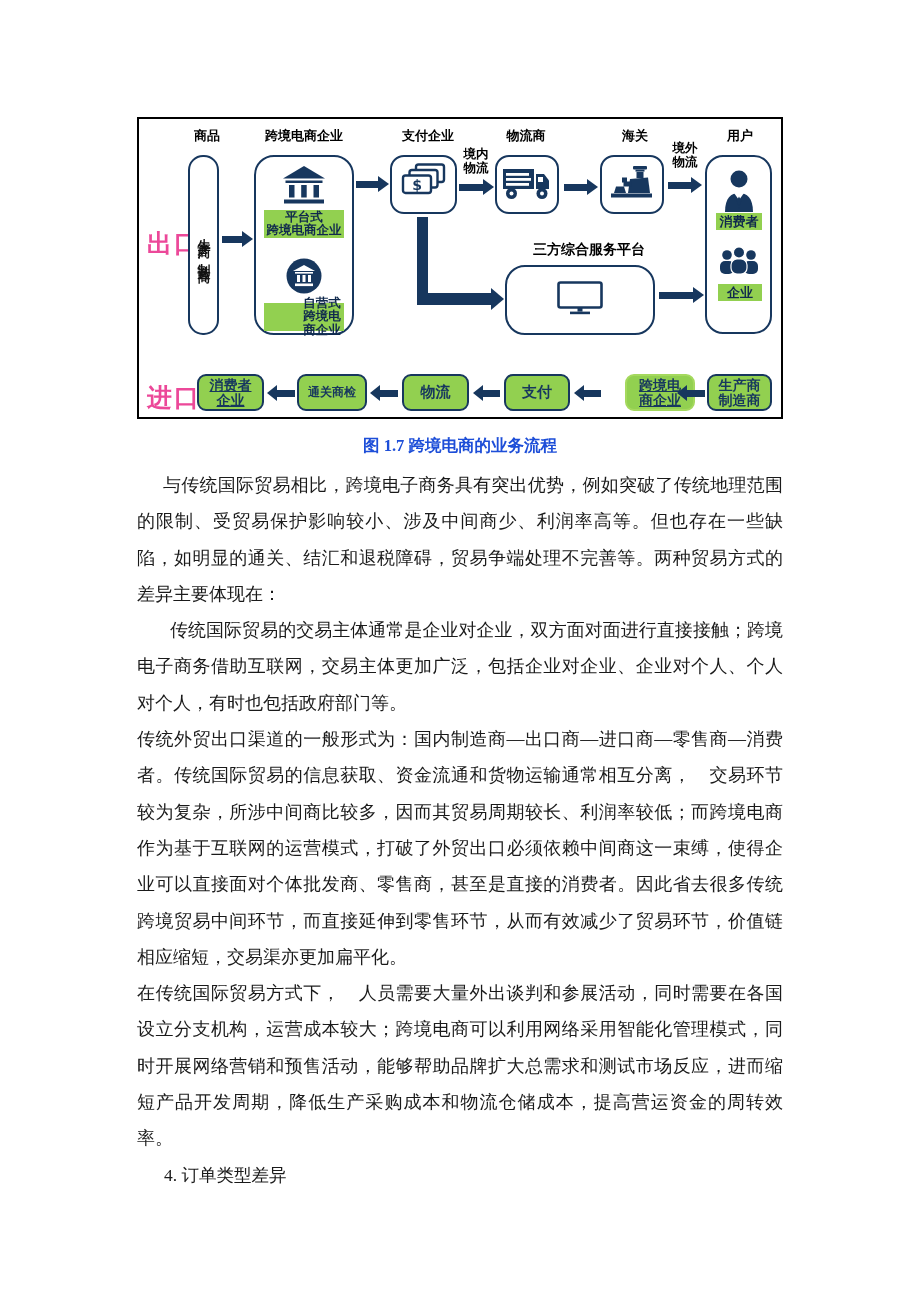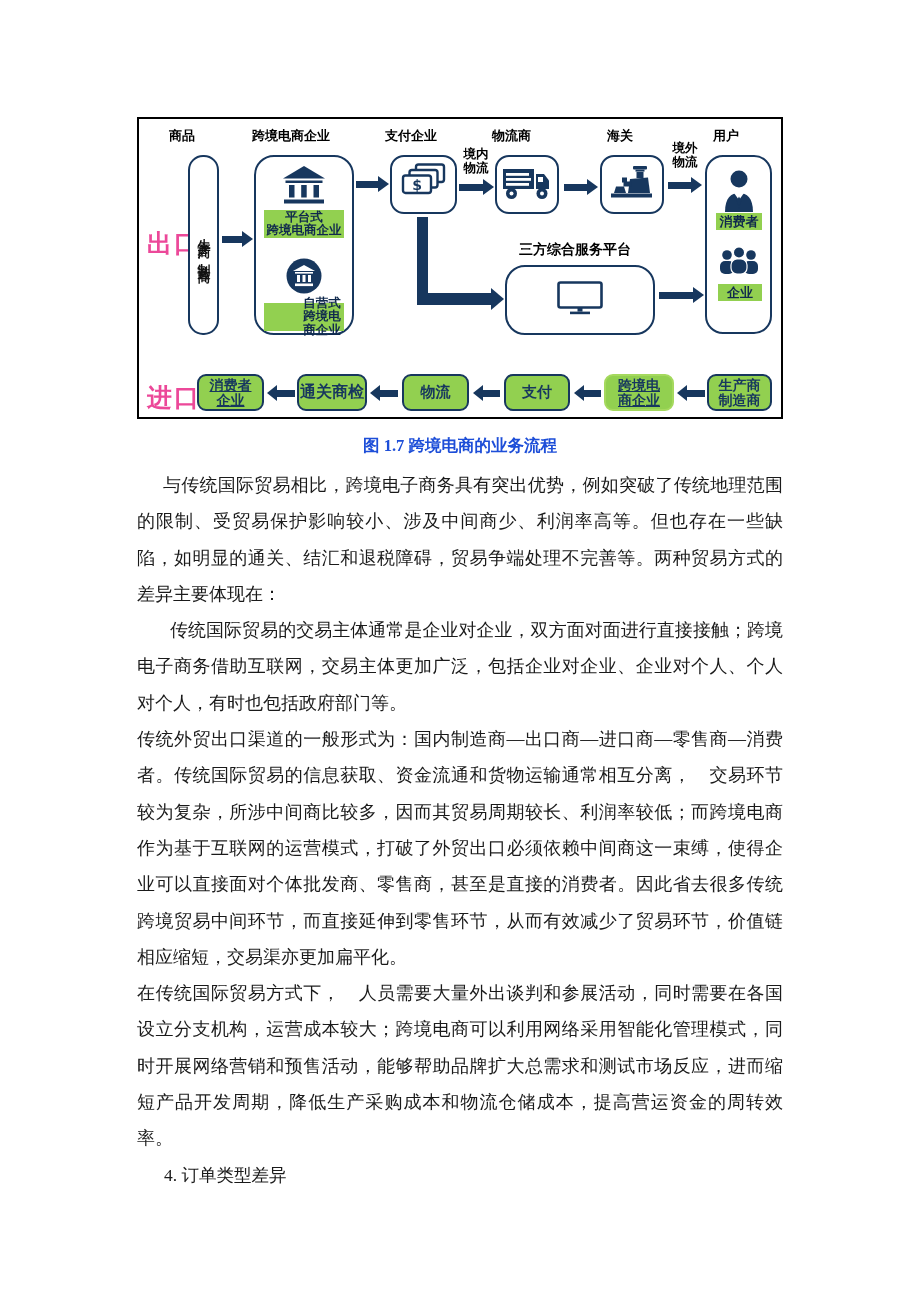--- a/index.html
+++ b/index.html
@@ -4,21 +4,21 @@
 <style>
   html,body{margin:0;padding:0;}
   body{width:920px;height:1302px;background:#ffffff;position:relative;
        font-family:"Liberation Serif","DejaVu Serif",serif;color:#1a1a1a;}
   *{box-sizing:border-box;}
   #content{position:absolute;left:137px;top:117px;width:646px;}
 
   
   .fig{position:relative;width:646px;height:302px;border:2px solid #000;background:#fff;}
   .abs{position:absolute;}
-  .hdr{font-weight:bold;font-size:13px;line-height:15px;color:#000;text-align:left;white-space:nowrap;
+  .hdr{font-weight:bold;font-size:13px;line-height:15px;color:#000;text-align:center;white-space:nowrap;
        font-family:"Liberation Sans","DejaVu Sans",sans-serif;}
   .small-bold{font-weight:bold;font-size:12.5px;line-height:14px;color:#000;text-align:center;white-space:pre-line;
        font-family:"Liberation Sans","DejaVu Sans",sans-serif;}
   .navybox{border:2px solid #17375E;background:#fff;border-radius:14px;}
   .bigrad{border-radius:20px;}
   .portlabel{font-weight:bold;font-size:25px;color:#ec4899;letter-spacing:2px;white-space:nowrap;
        font-family:Liberation Serif, serif;}
   .greenlbl{background:#92D050;color:#10294d;font-weight:bold;font-size:12.5px;line-height:13.5px;
        display:flex;align-items:center;justify-content:center;text-align:center;white-space:pre-line;
        font-family:"Liberation Sans","DejaVu Sans",sans-serif;}
@@ -40,23 +40,23 @@
   .arrow-r.big::before{top:5px;height:12px;right:13px;}
   .arrow-r.big::after{border-top:11px solid transparent;border-bottom:11px solid transparent;border-left:13px solid #17375E;}
   .connv{position:absolute;width:11px;background:#17375E;}
 
   
   .gbox{position:absolute;top:255px;height:37px;background:#92D050;border:2px solid #17375E;border-radius:9px;
       color:#17375E;font-weight:bold;display:flex;align-items:center;justify-content:center;
       text-align:center;white-space:pre-line;font-family:"Liberation Sans","DejaVu Sans",sans-serif;}
   .gbox.two{font-size:14px;line-height:15px;}
   .gbox.one{font-size:15px;}
-  .gbox.tiny{font-size:16px;}
+  .gbox.tiny{font-size:12px;}
   .gbox.ul{text-decoration:underline;}
-  .gbox.nb{border-color:#a5d95e;}
+  .gbox.nb{border-color:#a5d95e;margin-left:21px;}
 
   
   .caption{margin-top:16px;height:24px;text-align:center;font-weight:bold;font-size:16.5px;color:#1d4ed8;}
   .para{font-size:18px;line-height:36.3px;text-align:justify;margin:0;font-family:Liberation Serif, serif;}
   .para.ind1{text-indent:26px;}
   .para.ind2{text-indent:33px;}
   .nhead{font-size:17.5px;line-height:36.3px;padding-left:27px;margin:0;}
   .firstpara{margin-top:8px;}
 </style>
 </head>

